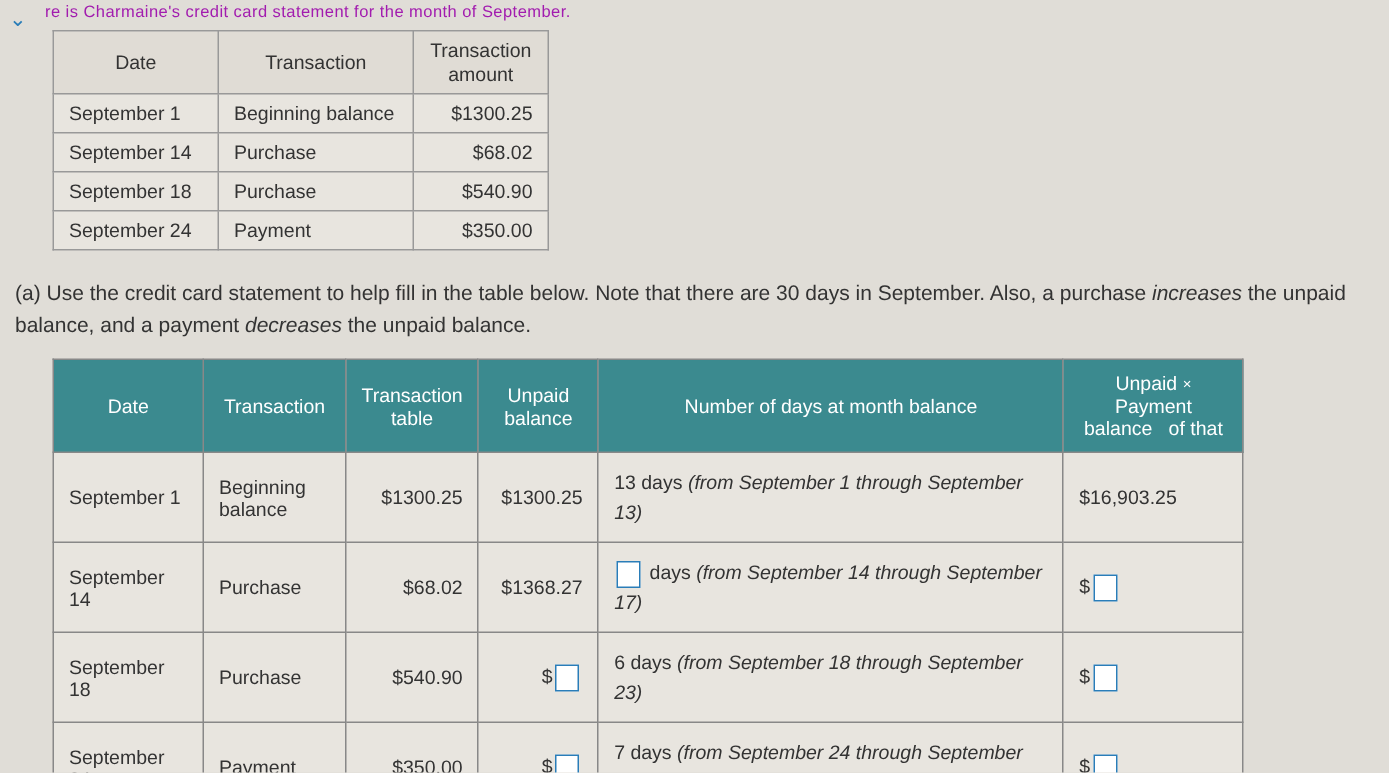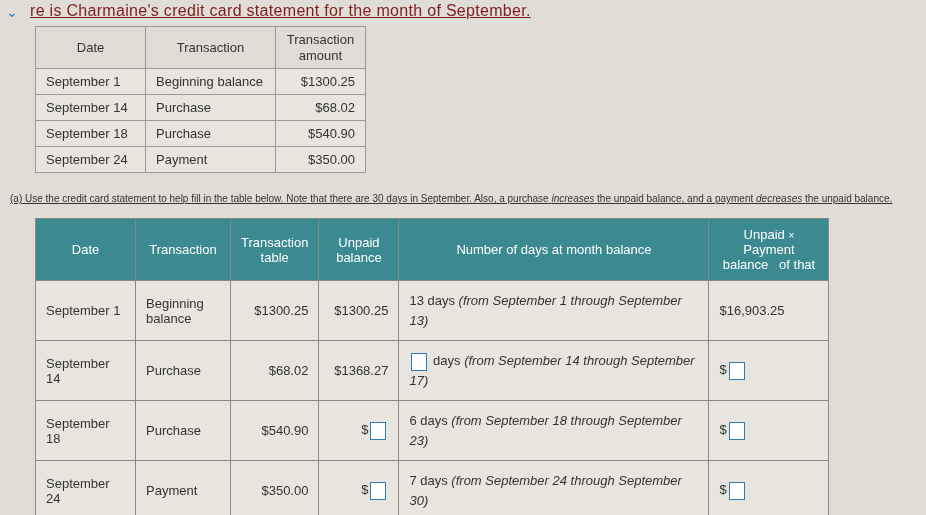--- a/index.html
+++ b/index.html
@@ -7,26 +7,25 @@
       font-family: Arial, sans-serif;
       background: #e0ddd7;
       padding: 0;
       font-size: 13px;
       color: #333;
       width: 926px;
       height: 515px;
       overflow: hidden;
     }
     .top-text {
-      color: #7f1d1d;
-      font-size: 16px;
+      color: #a21caf;
+      font-size: 11px;
       padding-left: 30px;
       padding-top: 2px;
       letter-spacing: 0.3px;
-      text-decoration: underline;
     }
     .chevron {
       position: absolute;
       left: 6px;
       top: 4px;
       color: #2a7db8;
       font-size: 14px;
     }
     .statement-table {
       border-collapse: collapse;
@@ -42,23 +41,22 @@
     }
     .statement-table th {
       background: #e0dcd5;
       font-weight: normal;
     }
     .statement-table td:nth-child(1) { text-align: left; width: 110px; }
     .statement-table td:nth-child(2) { text-align: left; width: 130px; }
     .statement-table td:nth-child(3) { text-align: right; width: 90px; }
     .question-text {
       margin: 18px 10px 12px 10px;
-      font-size: 10px;
+      font-size: 14px;
       line-height: 1.5;
-      text-decoration: underline;
     }
     .question-text .italic { font-style: italic; }
     .main-table {
       border-collapse: collapse;
       margin-left: 35px;
       margin-top: 6px;
     }
     .main-table th {
       background: #3b8a8f;
       color: white;

